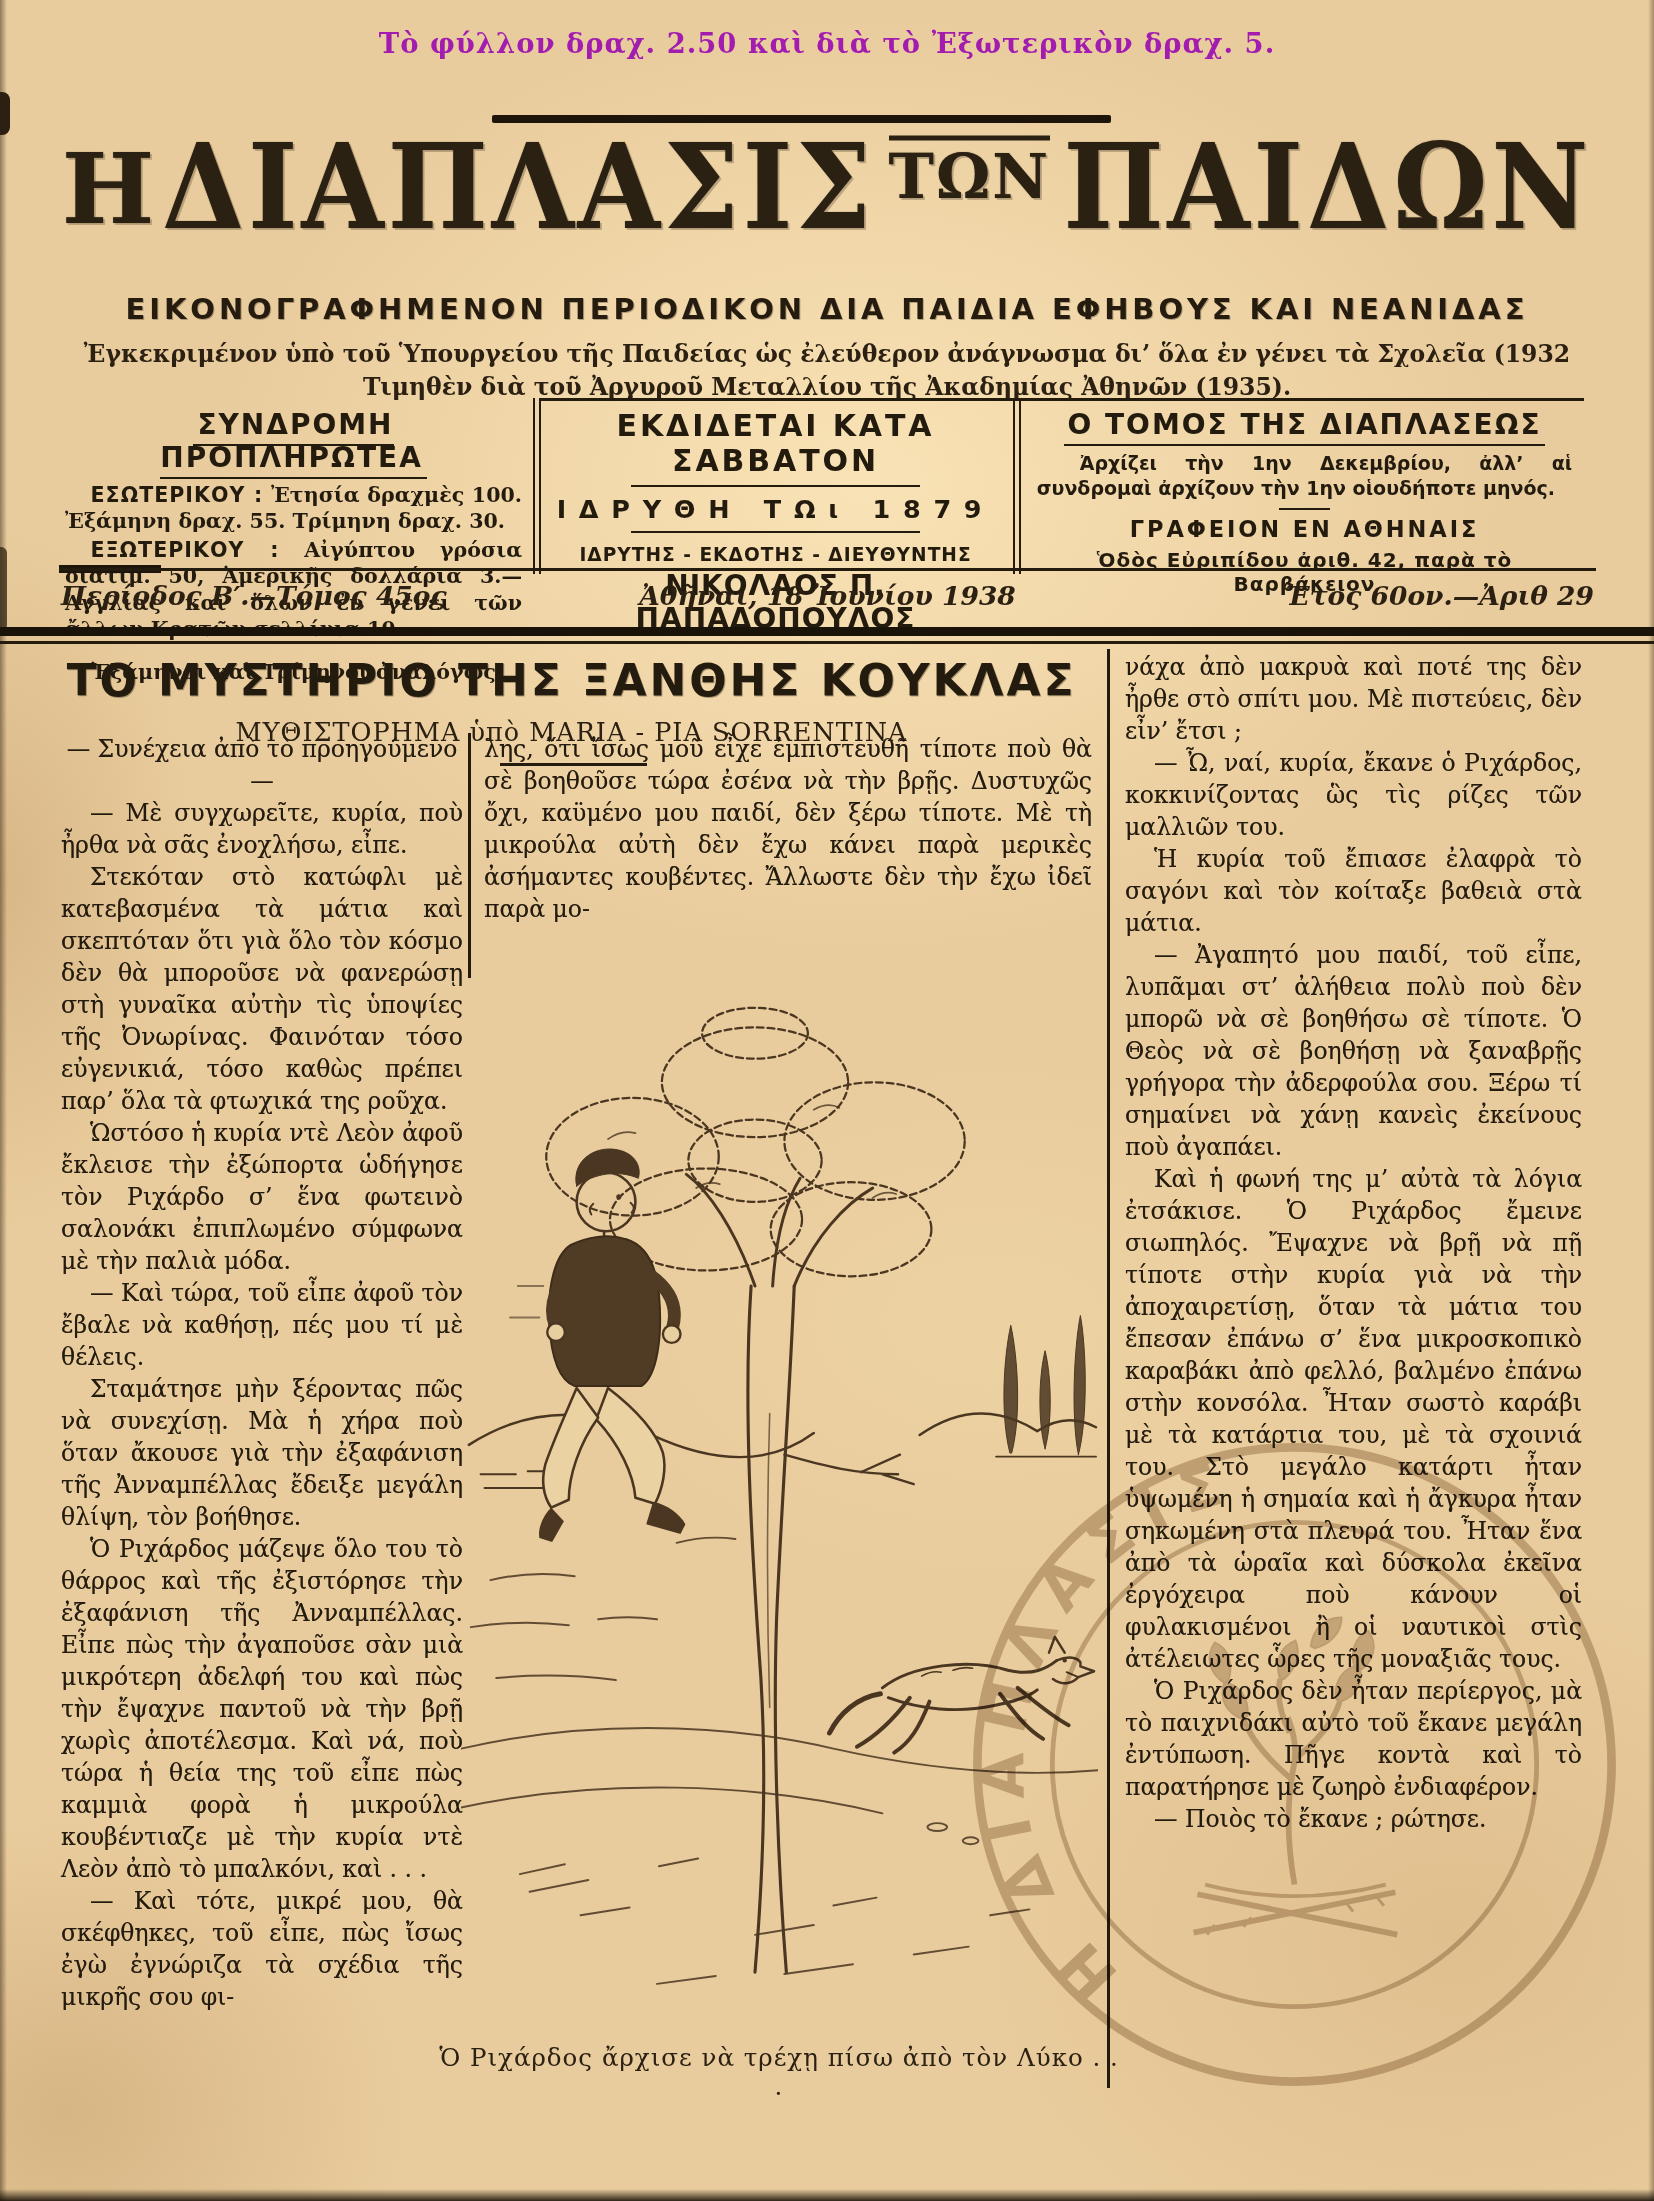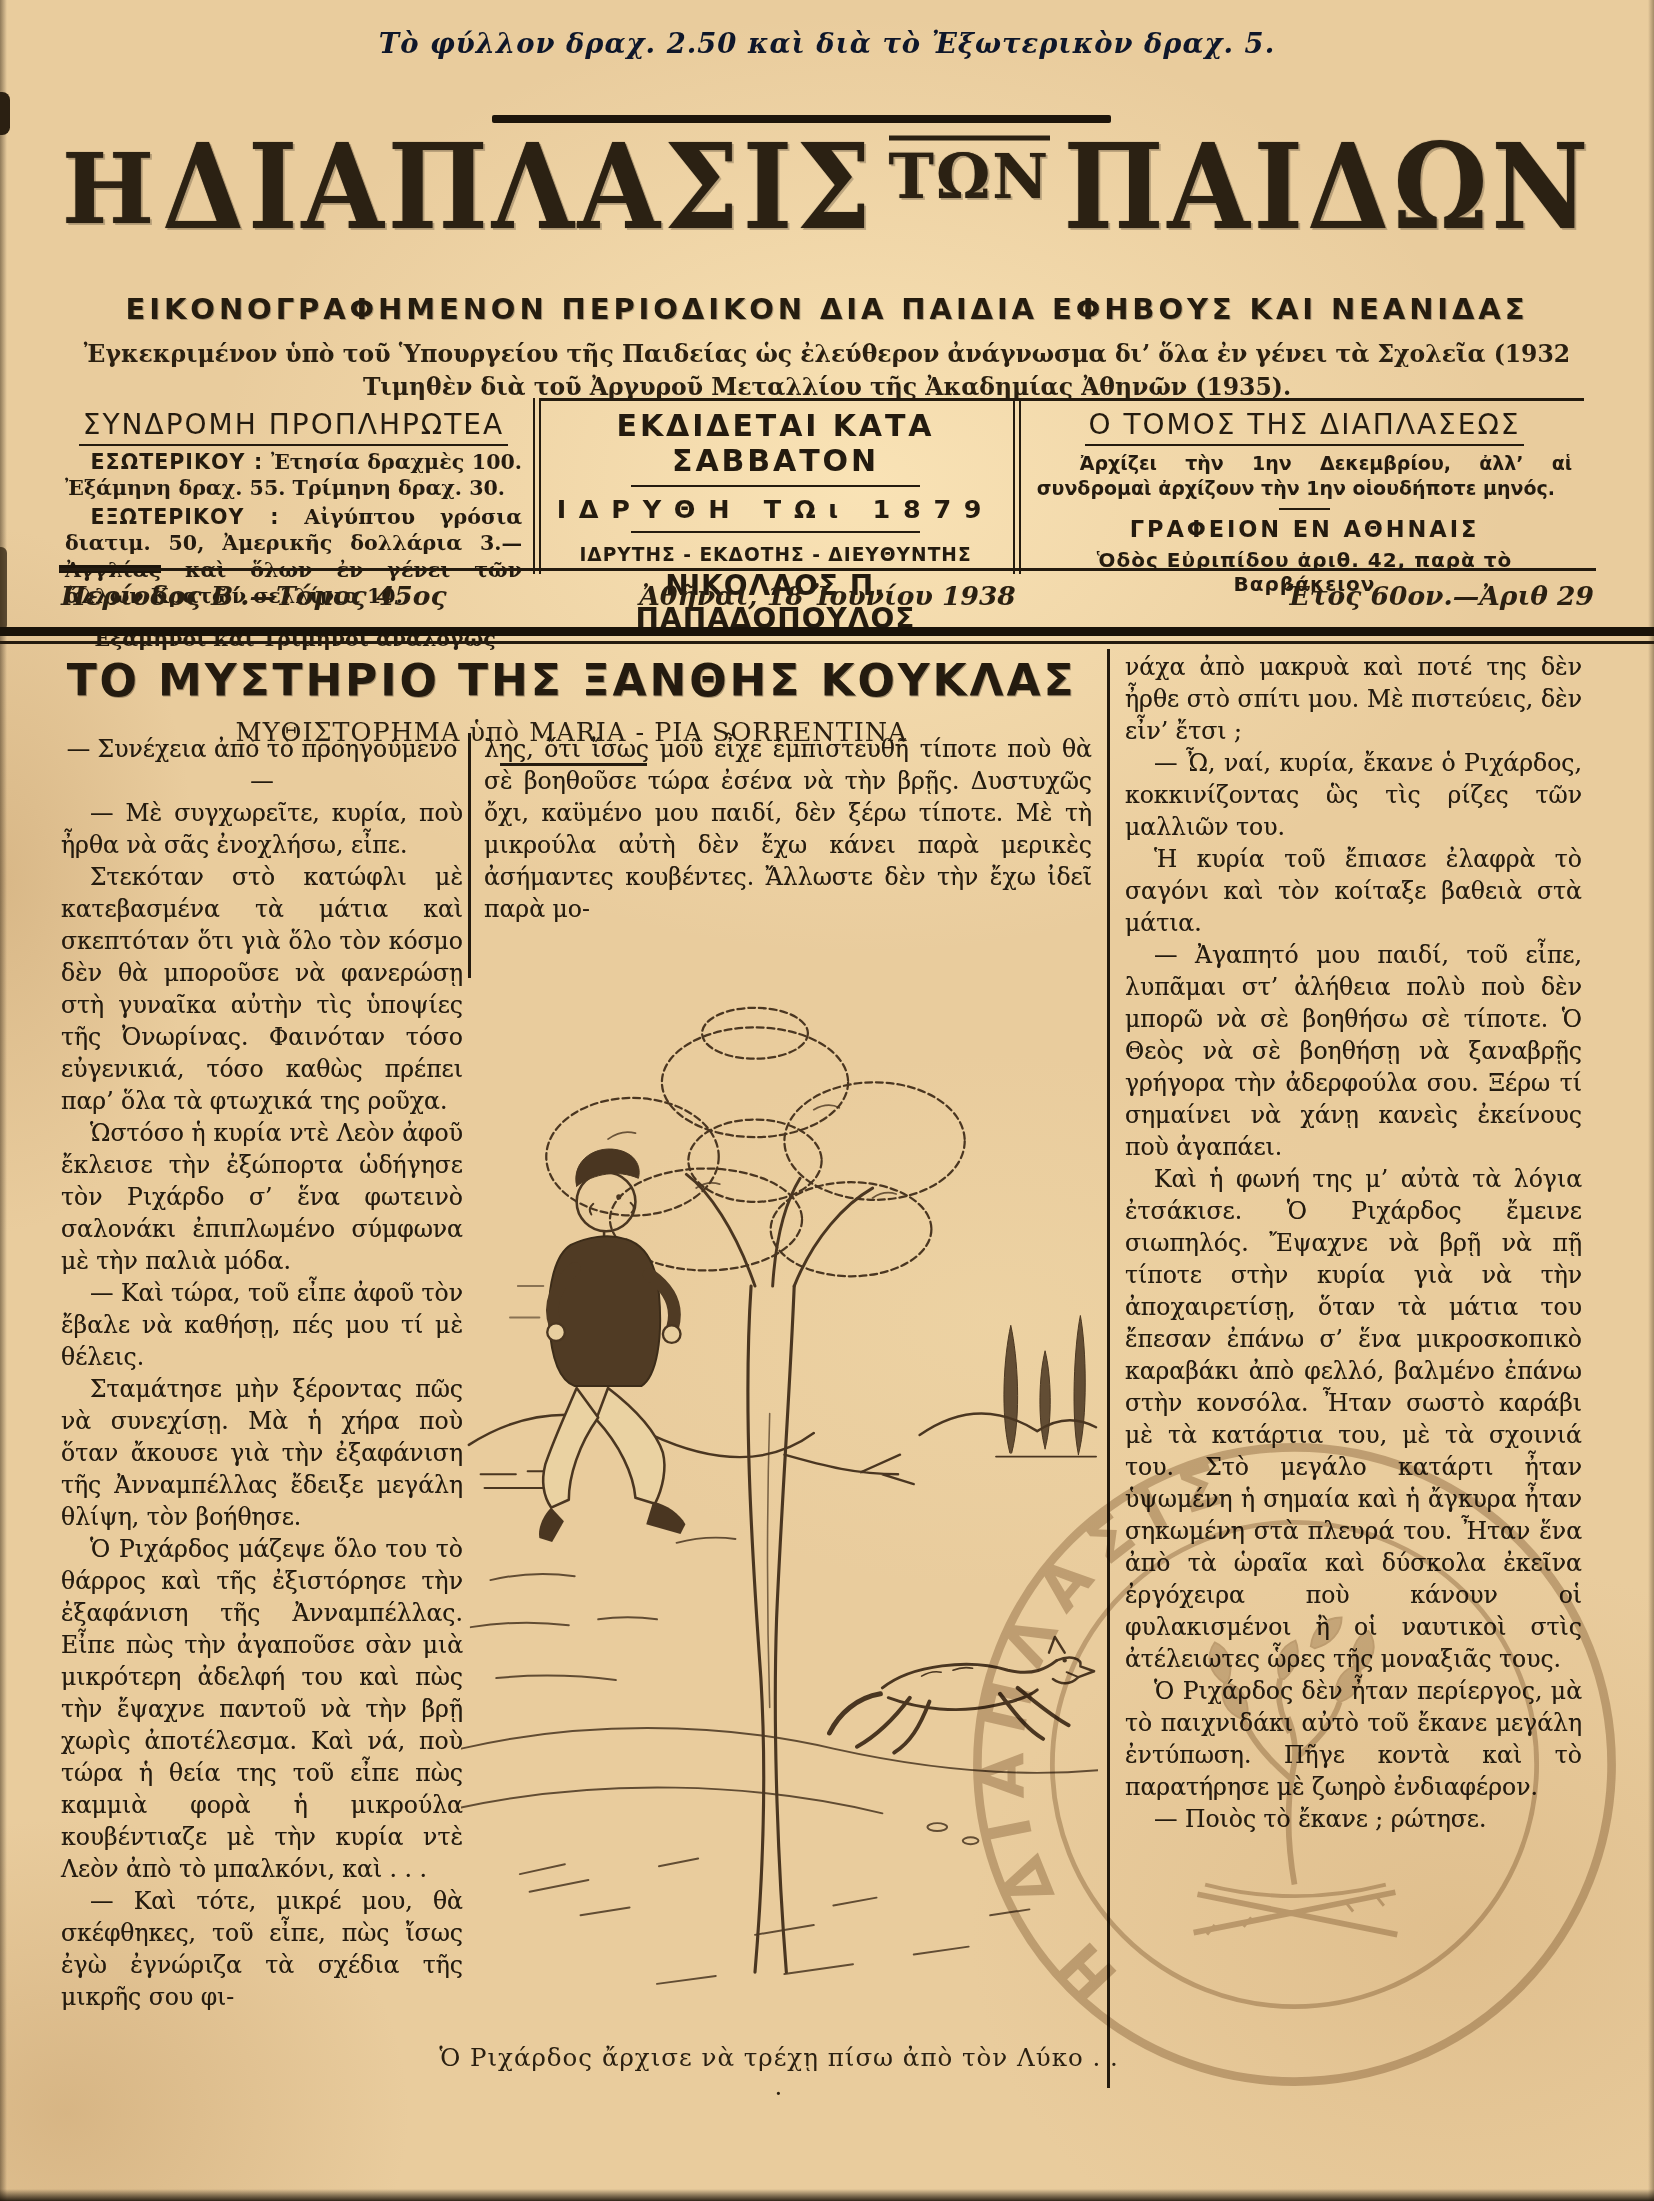--- a/index.html
+++ b/index.html
@@ -10,21 +10,21 @@
     background-image:
       radial-gradient(ellipse 1078px 784px at 52% 22%, rgba(250,228,183,.95), rgba(250,228,183,0) 60%),
       radial-gradient(ellipse 882px 686px at 88% 88%, rgba(216,180,129,.55), rgba(216,180,129,0) 55%),
       radial-gradient(ellipse 686px 588px at 4% 96%, rgba(203,166,116,.6), rgba(203,166,116,0) 50%),
       radial-gradient(ellipse 490px 882px at 0% 40%, rgba(196,158,108,.45), rgba(196,158,108,0) 40%),
       radial-gradient(ellipse 784px 490px at 60% 60%, rgba(240,216,168,.5), rgba(240,216,168,0) 55%);
   }
   .abs{position:absolute;}
 
   .price-line{top:27.4px;left:0;width:100%;text-align:center;
-    font-style:italic;font-weight:bold;font-size:27.4px;letter-spacing:1px;color:#0f172a;}
+    font-weight:bold;font-size:27.4px;letter-spacing:1px;color:#a21caf;}
   .price-rule{top:115px;left:492px;width:619px;height:7.8px;background:#1d150b;border-radius:2px;}
 
   .masthead{top:123px;left:0;width:100%;text-align:center;white-space:nowrap;
     font-family:"DejaVu Serif",serif;font-weight:bold;color:#2b2113;
     text-shadow:0 0 1px rgba(43,33,19,.7), 2px 2px 0 rgba(43,33,19,.25);}
   .masthead .m-article{font-size:98px;letter-spacing:2px;vertical-align:baseline;}
   .masthead .m-main{font-size:106px;letter-spacing:3.9px;transform:scaleY(1.12);display:inline-block;}
   .masthead .m-small{font-size:61px;letter-spacing:2px;display:inline-block;transform:translateY(-25.5px);
     border-top:5.9px solid #2b2113;padding-top:0;margin:0 7.8px;}
   .masthead .m-last{font-size:106px;letter-spacing:3.9px;transform:scaleY(1.12);display:inline-block;}
@@ -37,21 +37,21 @@
 
   .boxes-top-rule{top:398px;left:541px;width:1043px;height:2.9px;background:#241b0f;}
   .vsep{top:398px;width:3.9px;height:176px;border-left:2.9px solid #241b0f;border-right:2.9px solid #241b0f;}
   .vsep1{left:533px;}
   .vsep2{left:1013px;}
 
   .hbox{font-family:"DejaVu Sans",sans-serif;color:#241b0f;}
   .box1{top:408px;left:65px;width:457px;}
   .box2{top:408px;left:549px;width:453px;text-align:center;}
   .box3{top:408px;left:1029px;width:551px;}
-  .box-title{text-align:center;font-weight:normal;font-size:28px;letter-spacing:2px;}
+  .box-title{text-align:center;font-weight:bold;font-size:28px;letter-spacing:2px;}
   .box-title span{border-bottom:2.9px solid #241b0f;padding:0 3.9px 2.9px 3.9px;}
   .box-body{font-family:"DejaVu Serif",serif;font-weight:bold;font-size:20.6px;line-height:26.5px;
     text-align:justify;margin-top:7.8px;}
   .box-body .lead{font-family:"DejaVu Sans",sans-serif;letter-spacing:1px;}
   .box1 p{margin:2px 0;text-indent:25.5px;}
   .box1 .no-ind{text-indent:0;text-align:center;font-size:20.6px;margin-top:16px;}
   .b2-l1{font-weight:bold;font-size:30px;letter-spacing:2.9px;}
   .b2-div{width:64%;margin:6.9px auto;border-top:2.9px solid #241b0f;}
   .b2-l2{font-weight:bold;font-size:25.5px;letter-spacing:12.7px;}
   .b2-l3{font-weight:bold;font-size:18.6px;letter-spacing:1px;margin-top:11.8px;}

